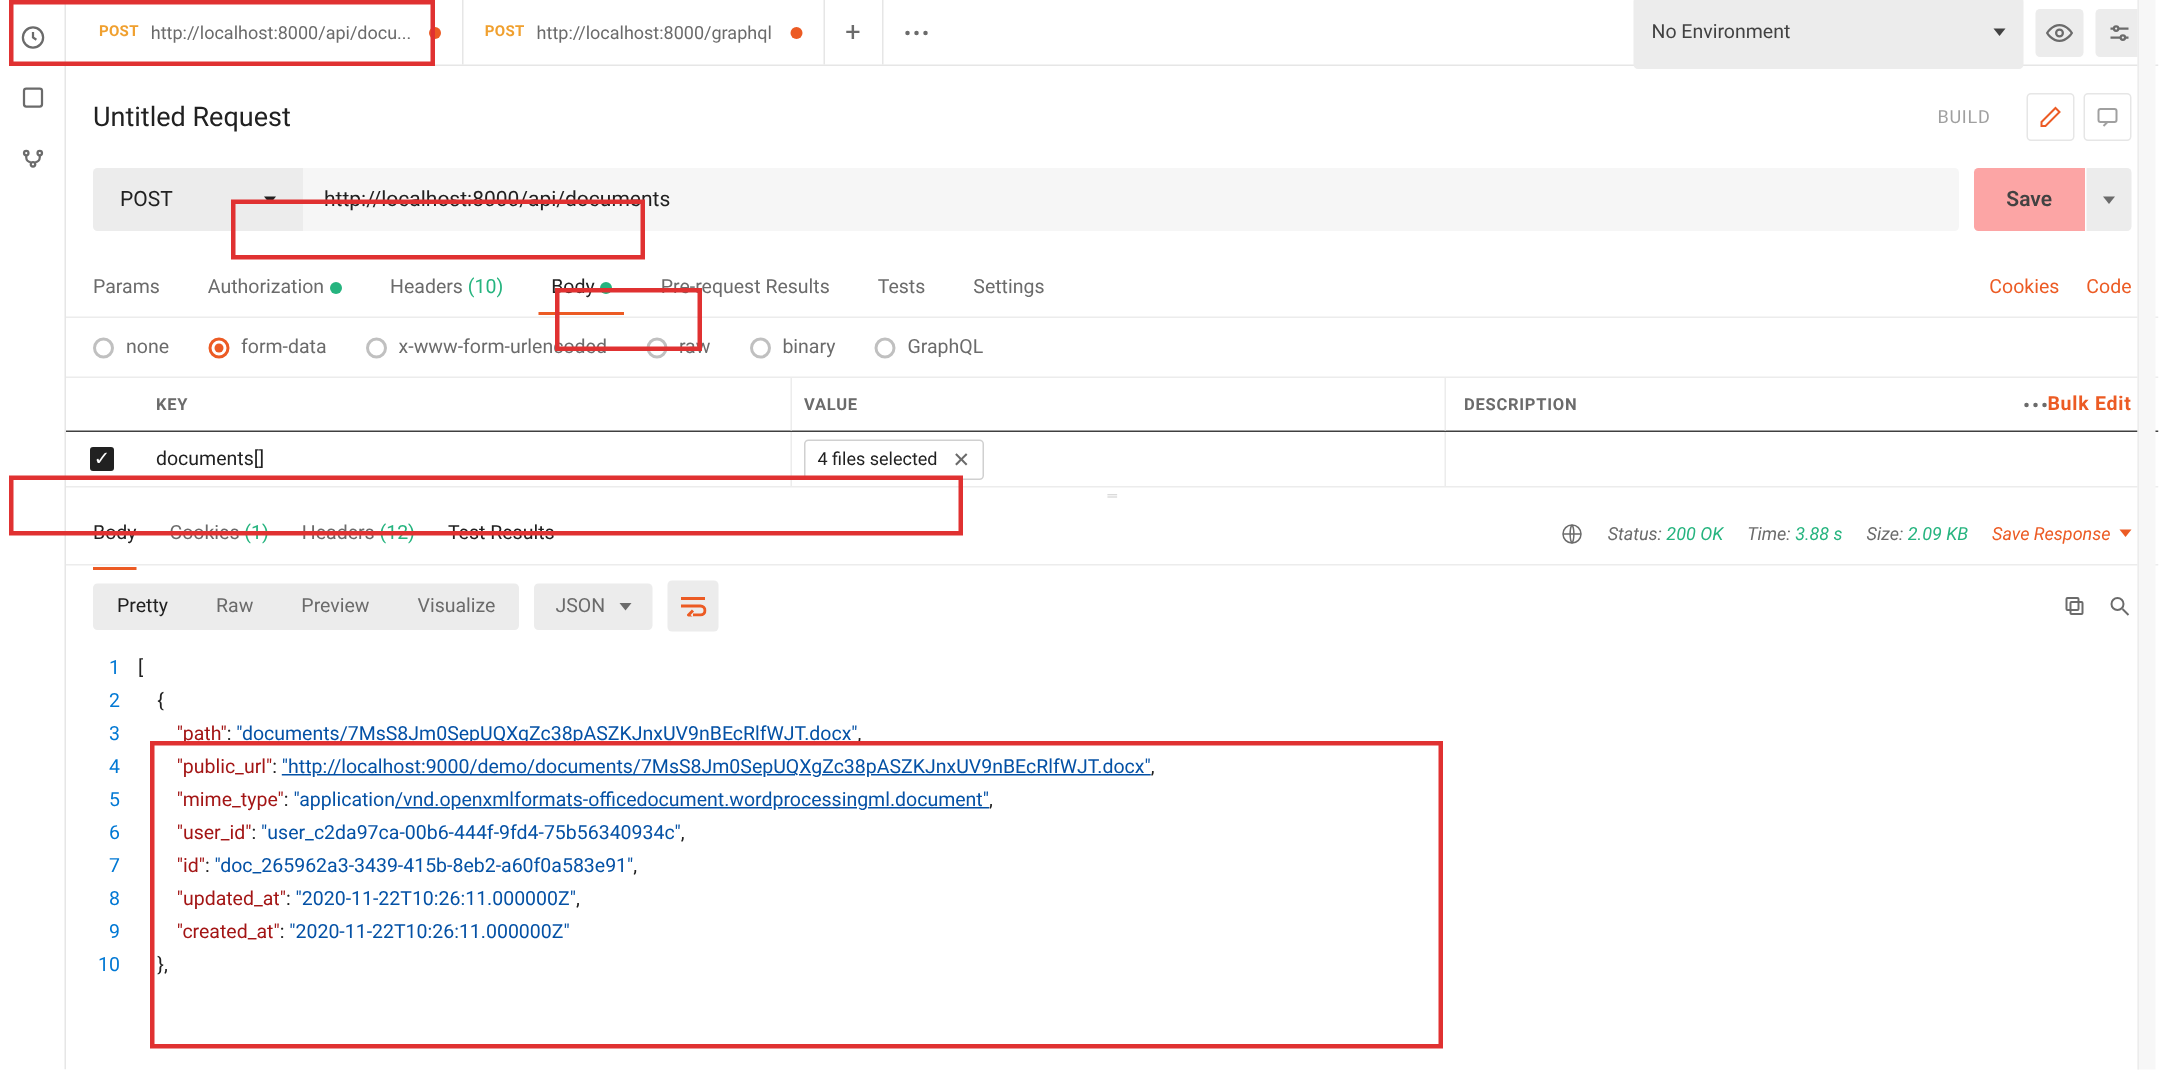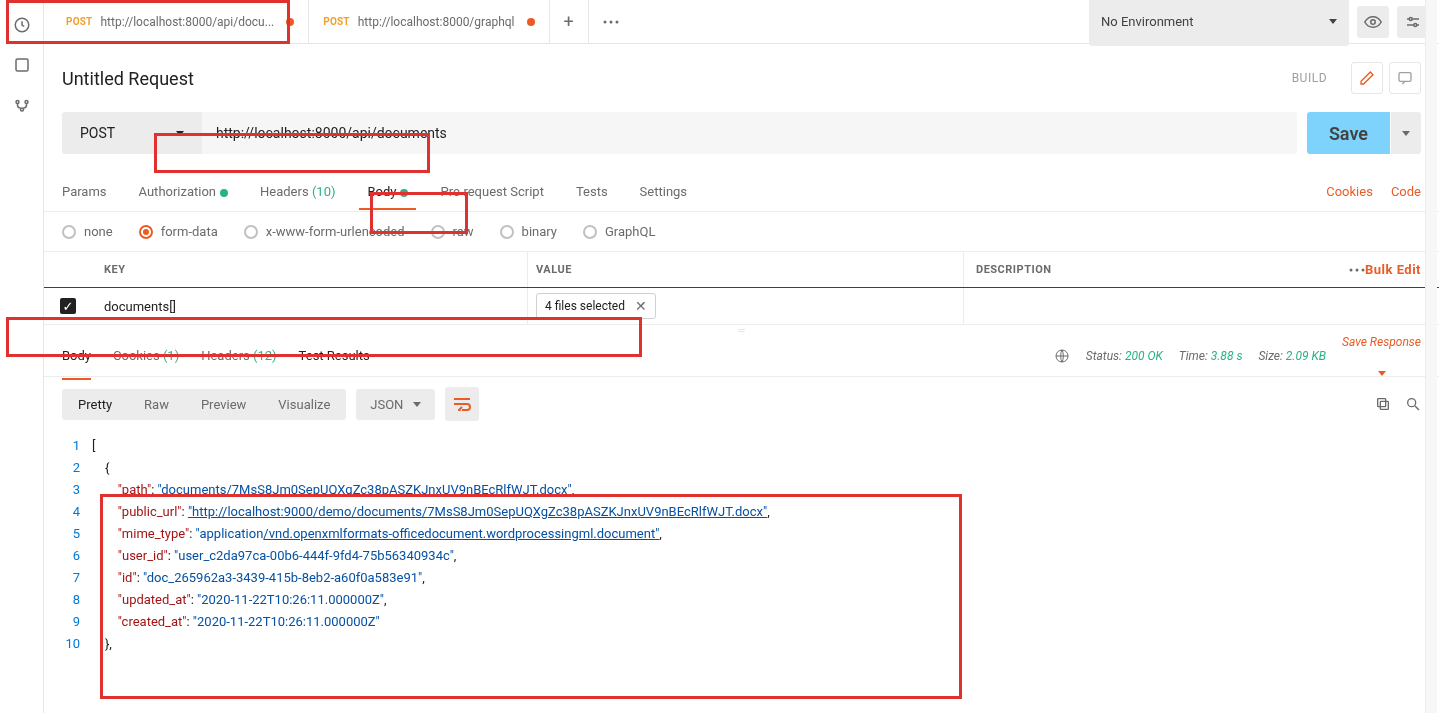--- a/index.html
+++ b/index.html
@@ -23,21 +23,21 @@
 .title-row { display: flex; align-items: center; padding: 18px 18px 6px 18px; }
 .title-row h1 { font-size: 18px; font-weight: 400; color: #212121; flex: 1; }
 .build-label { color: #a0a0a0; font-size: 12px; margin-right: 18px; letter-spacing: 0.5px; }
 .edit-btn, .comment-btn { width: 32px; height: 32px; border: 1px solid #e6e6e6; border-radius: 3px; display: flex; align-items: center; justify-content: center; cursor: pointer; color: #a0a0a0; margin-left: 6px; }
 .url-row { display: flex; align-items: stretch; padding: 12px 18px 18px 18px; gap: 10px; }
 .method-select { width: 140px; background: #ececec; display: flex; align-items: center; padding: 0 18px; justify-content: space-between; border-radius: 3px 0 0 3px; cursor: pointer; font-size: 14px; color: #212121; height: 42px; }
 .url-input-wrap { flex: 1; height: 42px; background: #f6f6f6; display: flex; align-items: center; padding: 0 14px; border-radius: 0 3px 3px 0; margin-left: -10px; }
 .url-input { border: none; background: transparent; width: 100%; font-size: 14px; color: #212121; outline: none; }
 .send-btn { background: #097bed; color: #fff; height: 42px; padding: 0 28px; border-radius: 3px; display: flex; align-items: center; font-size: 14px; font-weight: 600; cursor: pointer; position: relative; }
 .send-btn .caret { margin-left: 18px; }
-.save-btn { background: #7dd3fc; height: 42px; padding: 0 22px; border-radius: 3px 0 0 3px; display: flex; align-items: center; font-size: 18px; cursor: pointer; color: #424242; font-weight: 600; }
+.save-btn { background: #fca5a5; height: 42px; padding: 0 22px; border-radius: 3px 0 0 3px; display: flex; align-items: center; font-size: 14px; cursor: pointer; color: #424242; font-weight: 600; }
 .save-caret { background: #ececec; height: 42px; width: 30px; border-radius: 0 3px 3px 0; display: flex; align-items: center; justify-content: center; cursor: pointer; margin-left: 1px; color: #6b6b6b; }
 .req-tabs { display: flex; align-items: center; padding: 0 18px; gap: 32px; border-bottom: 1px solid #ececec; height: 40px; position: relative; }
 .req-tab { color: #6b6b6b; cursor: pointer; padding: 10px 0; font-size: 13px; position: relative; white-space: nowrap; }
 .req-tab.active { color: #212121; }
 .req-tab.active::after { content: ''; position: absolute; bottom: -1px; left: -8px; right: -8px; height: 2px; background: #ec5b24; }
 .dot-ind { display: inline-block; width: 8px; height: 8px; border-radius: 50%; margin-left: 4px; vertical-align: middle; }
 .dot-green { background: #26b47f; }
 .count { color: #26b47f; }
 .req-tabs .links { margin-left: auto; display: flex; gap: 18px; }
 .req-tabs .links span { color: #ec5b24; cursor: pointer; }
@@ -59,21 +59,21 @@
 .file-chip { border: 1px solid #d0d0d0; border-radius: 3px; padding: 4px 8px; display: flex; align-items: center; gap: 10px; font-size: 12px; }
 .file-chip .x { color: #6b6b6b; cursor: pointer; font-size: 14px; }
 .drag-handle { height: 10px; display:flex; justify-content:center; align-items:center; color:#d0d0d0; font-size:9px; }
 .response-bar { display: flex; align-items: center; padding: 8px 18px; border-bottom: 1px solid #ececec; height: 42px; }
 .resp-tabs { display: flex; gap: 22px; }
 .resp-tab { color: #6b6b6b; cursor: pointer; padding: 8px 0; position: relative; font-size: 13px; }
 .resp-tab.active { color: #212121; }
 .resp-tab.active::after { content: ''; position: absolute; bottom: -9px; left: 0; right: 0; height: 2px; background: #ec5b24; }
 .resp-meta { margin-left: auto; display: flex; align-items: center; gap: 16px; color: #6b6b6b; font-size: 12px; font-style: italic; }
 .resp-meta .val { color: #26b47f; }
-.save-resp { color: #ec5b24; cursor: pointer; display: flex; align-items: center; gap: 22px; flex-direction: column; }
+.save-resp { color: #ec5b24; cursor: pointer; display: flex; align-items: center; gap: 6px; }
 .view-row { display: flex; align-items: center; padding: 10px 18px; gap: 0; }
 .view-seg { display: flex; background: #ececec; border-radius: 3px; overflow: hidden; }
 .view-seg span { padding: 8px 16px; cursor: pointer; color: #6b6b6b; font-size: 13px; }
 .view-seg span.active { color: #212121; }
 .lang-sel { margin-left: 10px; background: #ececec; padding: 8px 14px; border-radius: 3px; display: flex; align-items: center; gap: 10px; cursor: pointer; color: #6b6b6b; font-size: 13px; }
 .wrap-btn { margin-left: 10px; width: 34px; height: 34px; background: #ececec; border-radius: 3px; display: flex; align-items: center; justify-content: center; cursor: pointer; color: #ec5b24; font-weight: bold; }
 .view-actions { margin-left: auto; display: flex; gap: 14px; color: #6b6b6b; }
 .code-area { display: flex; font-family: "SF Mono", Consolas, monospace; font-size: 13px; line-height: 22px; padding: 4px 0 0 8px; position: relative; }
 .gutter { width: 40px; text-align: right; color: #0078d4; padding-right: 12px; user-select: none; }
 .gutter div { height: 22px; }
@@ -183,21 +183,21 @@
           <span class="tri-down"></span>
         </div>
     </div>
   </div>
 
   <div class="req-tabs">
     <span class="req-tab">Params</span>
     <span class="req-tab"><span>Authorization</span><span class="dot-ind dot-green"></span></span>
     <span class="req-tab"><span>Headers</span> <span class="count">(10)</span></span>
     <span class="req-tab active"><span>Body</span><span class="dot-ind dot-green"></span></span>
-    <span class="req-tab">Pre-request Script</span>
+    <span class="req-tab">Pre-request Results</span>
     <span class="req-tab">Tests</span>
     <span class="req-tab">Settings</span>
     <div class="links">
       <span>Cookies</span>
       <span>Code</span>
     </div>
   </div>
 
   <div class="body-type-row">
     <div class="radio-opt">

